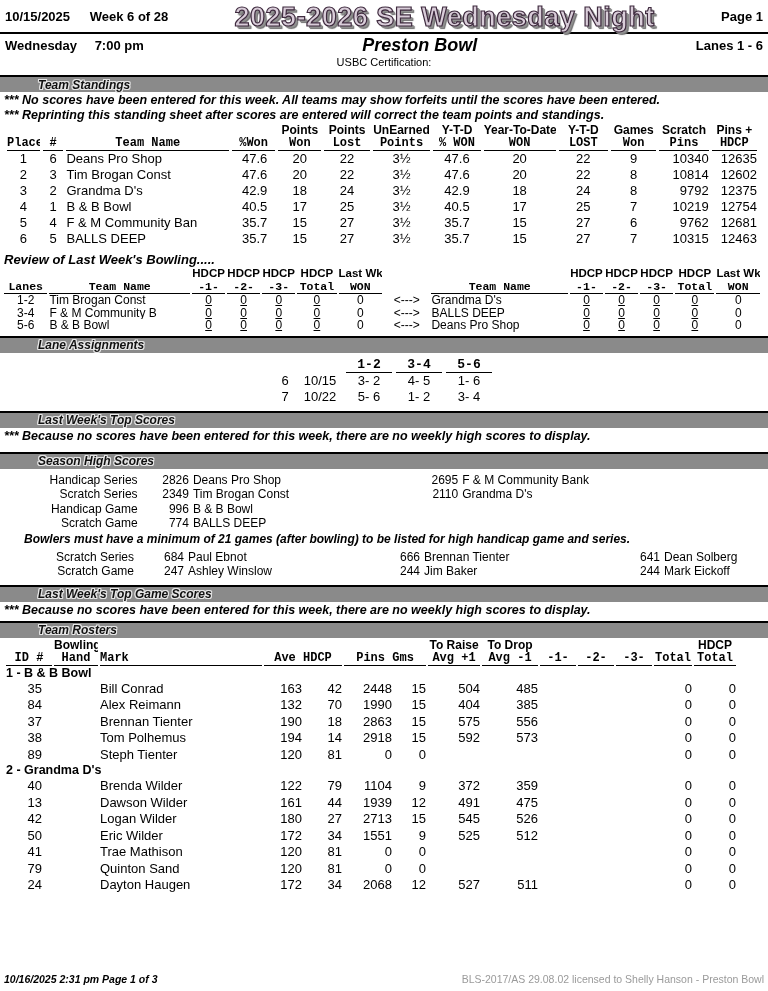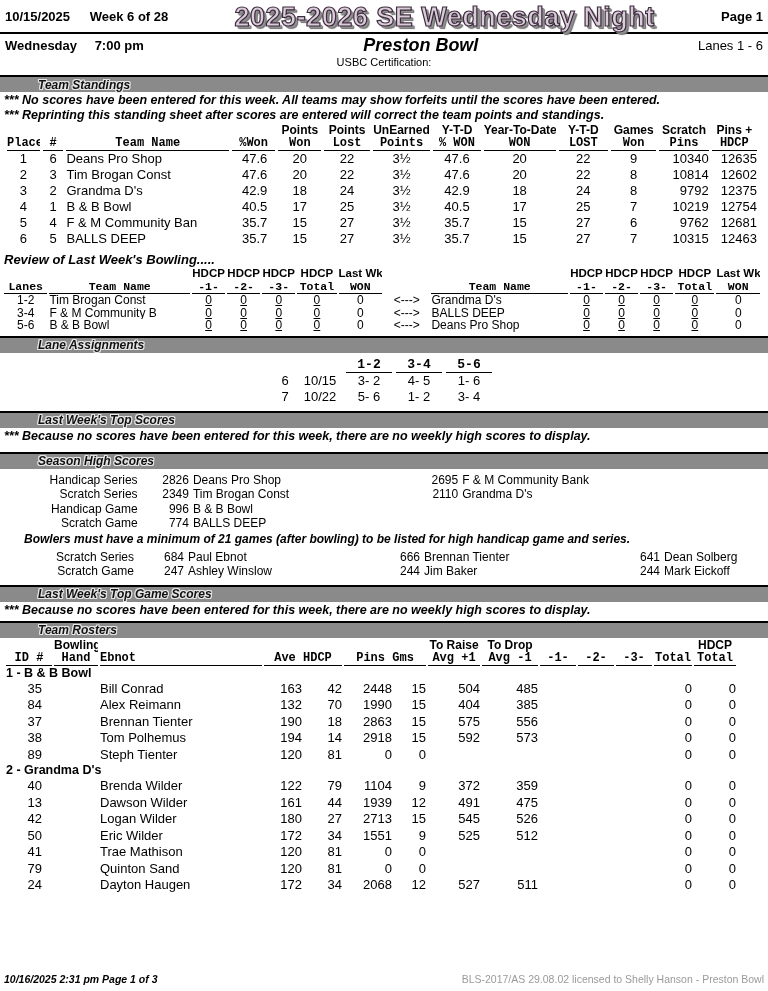--- a/index.html
+++ b/index.html
@@ -12,21 +12,21 @@
   .top-left .week{margin-left:16px;}
   .big-title{flex:1;text-align:center;font-weight:bold;font-size:27px;line-height:30px;
              color:#d9cdd9;-webkit-text-stroke:1.2px #3f2b3f;
              text-shadow:2px 2px 0 #8f8f8f,3px 3px 1px #6f6f6f;letter-spacing:.5px;white-space:nowrap;}
   .top-right{font-weight:bold;font-size:13px;padding-top:7px;}
   .rule{height:2px;background:#000;margin:0;}
   .second-row{display:flex;align-items:center;padding:1px 5px 0 5px;}
   .sr-left{font-weight:bold;font-size:13px;white-space:nowrap;}
   .sr-left .time{margin-left:14px;}
   .center-name{flex:1;text-align:center;font-weight:bold;font-style:italic;font-size:18px;}
-  .sr-right{font-weight:normal;font-size:13px;}
+  .sr-right{font-weight:bold;font-size:13px;}
   .usbc{text-align:center;font-size:11px;margin-top:0px;}
 
   
   .bar{background:#8a8a8a;border-top:2px solid #000;height:15px;display:flex;align-items:center;text-align:center;}
   .bar-label{margin-left:38px;font-weight:bold;font-style:italic;font-size:12px;color:#111;
      text-shadow:-1px -1px 0 #e6e6e6,1px -1px 0 #e6e6e6,-1px 1px 0 #e6e6e6,1px 1px 0 #e6e6e6,
                  -1px 0 0 #e6e6e6,1px 0 0 #e6e6e6,0 -1px 0 #e6e6e6,0 1px 0 #e6e6e6;}
 
   .note{font-weight:bold;font-style:italic;font-size:12.5px;padding:1px 4px 0 4px;}
 
@@ -558,21 +558,21 @@
         <th>
             <div class="h-top"></div>
             <div class="h-bot hu">ID #</div>
           </th>
         <th>
             <div class="h-top">Bowling</div>
             <div class="h-bot hu">Hand</div>
           </th>
         <th>
             <div class="h-top"></div>
-            <div class="h-bot hu" style="text-align:left">Ebnot</div>
+            <div class="h-bot hu" style="text-align:left">Mark</div>
           </th>
         <th colspan="2">
             <div class="h-top"></div>
             <div class="h-bot hu">Ave HDCP</div>
           </th>
         <th colspan="2">
             <div class="h-top"></div>
             <div class="h-bot hu">Pins Gms</div>
           </th>
         <th>

